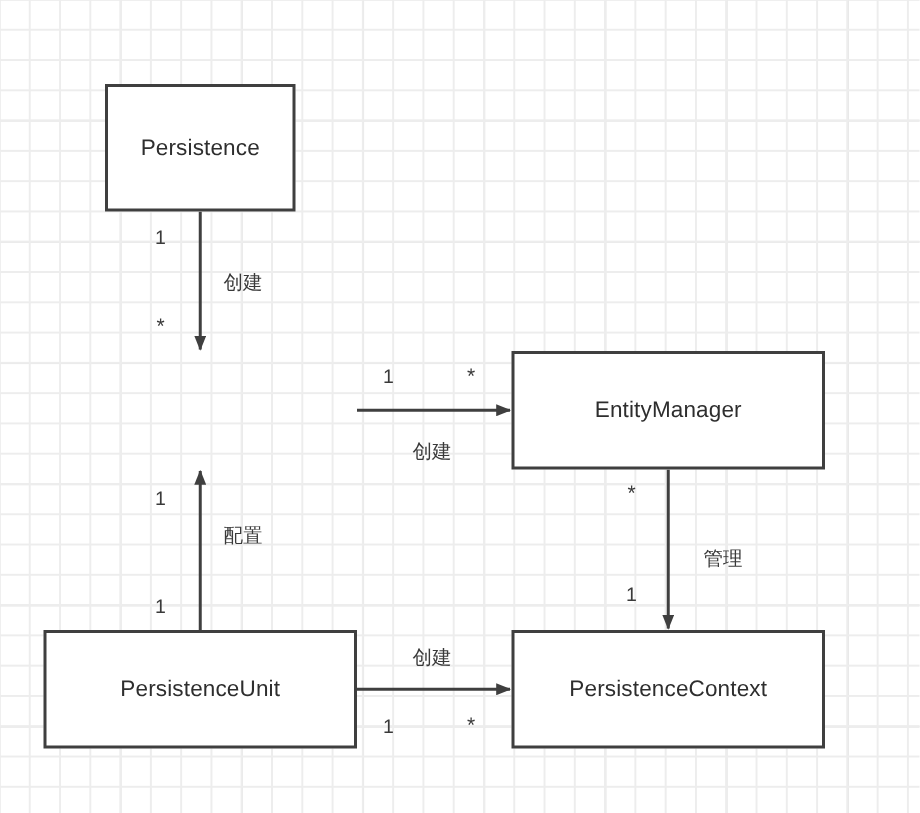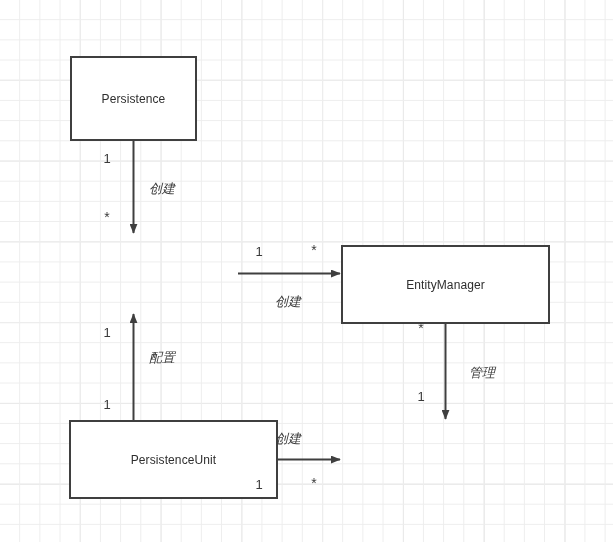--- a/index.html
+++ b/index.html
@@ -43,36 +43,35 @@
   .node {
     position: absolute;
     box-sizing: border-box;
     background: #ffffff;
     border: 2px solid #3f3f3f;
     display: flex;
     align-items: center;
     justify-content: center;
   }
   .node-label {
-    font-size: 12px;
+    font-size: 15px;
     color: #2e2e2e;
     letter-spacing: 0.1px;
     white-space: nowrap;
     font-weight: 400;
   }
   .edge-text {
     position: absolute;
     color: #3a3a3a;
     white-space: nowrap;
     transform: translate(-50%, -50%);
     line-height: 1;
   }
   .edge-label {
     font-size: 13px;
-    font-style: italic;
   }
   .mult {
     font-size: 13px;
   }
   .mult-star {
     font-size: 14px;
   }
 </style>
 </head>
 <body>
@@ -95,28 +94,31 @@
     <line x1="445.5" y1="313" x2="445.5" y2="419" stroke="#3f3f3f" stroke-width="2" marker-end="url(#arrowhead)"></line>
 
     <line x1="238" y1="459.5" x2="340" y2="459.5" stroke="#3f3f3f" stroke-width="2" marker-end="url(#arrowhead)"></line>
   </svg>
 
   <div class="node" style="left:70px; top:56px; width:127px; height:85px;">
     <span class="node-label">Persistence</span>
   </div>
 
 
-  <div class="node" style="left:341px; top:245px; width:209px; height:79px;">
+  <div class="node" style="left:341px; top:234px; width:209px; height:79px;">
     <span class="node-label">EntityManager</span>
   </div>
 
-  <div class="node" style="left:29px; top:420px; width:209px; height:79px;margin-left:40px;">
+  <div class="node" style="left:29px; top:420px; width:209px; height:79px;">
     <span class="node-label">PersistenceUnit</span>
   </div>
 
+  <div class="node" style="left:341px; top:420px; width:209px; height:79px;">
+    <span class="node-label">PersistenceContext</span>
+  </div>
 
   <span class="edge-text mult" style="left:107px; top:158px;">1</span>
   <span class="edge-text edge-label" style="left:162px; top:188px;">创建</span>
   <span class="edge-text mult-star" style="left:107px; top:217px;">*</span>
 
   <span class="edge-text mult" style="left:259px; top:251px;">1</span>
   <span class="edge-text mult-star" style="left:314px; top:250px;">*</span>
   <span class="edge-text edge-label" style="left:288px; top:301px;">创建</span>
 
   <span class="edge-text mult" style="left:107px; top:332px;">1</span>

